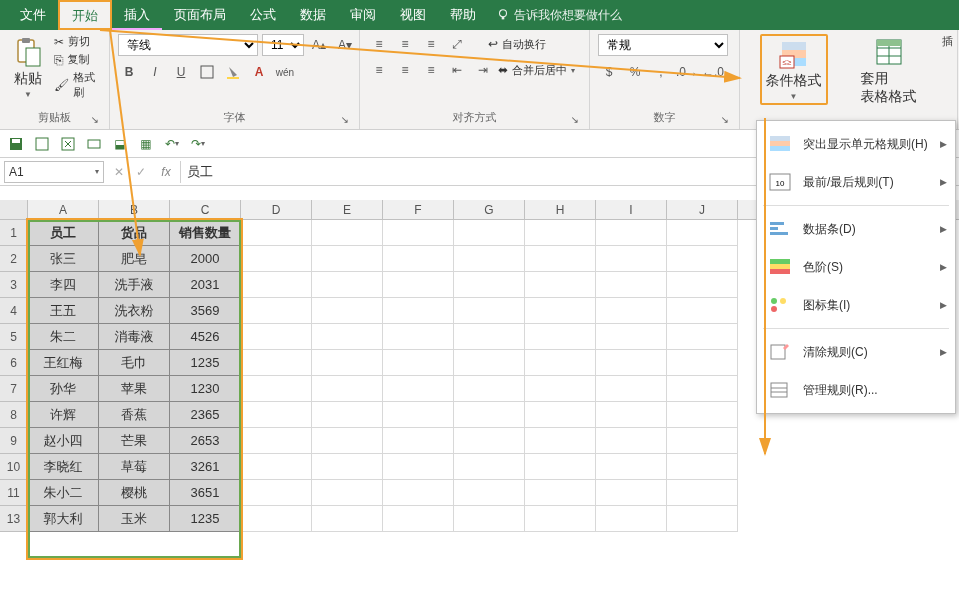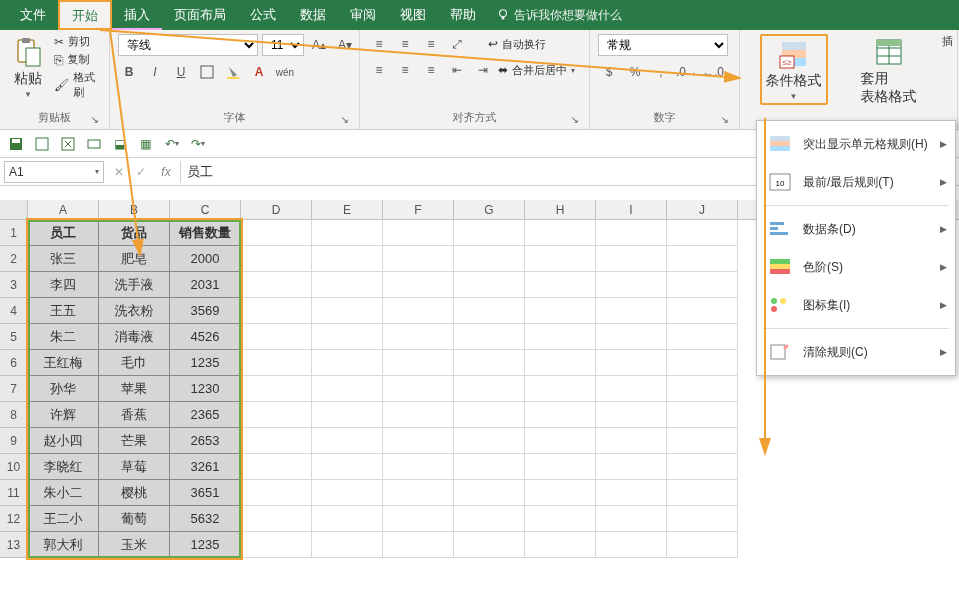--- a/index.html
+++ b/index.html
@@ -437,33 +437,20 @@
         <div class="cell">3651</div>
         <div class="cell" style="background: rgb(255, 255, 255); border-right: 1px solid rgb(216, 216, 216); border-bottom: 1px solid rgb(216, 216, 216);"></div>
         <div class="cell" style="background: rgb(255, 255, 255); border-right: 1px solid rgb(216, 216, 216); border-bottom: 1px solid rgb(216, 216, 216);"></div>
         <div class="cell" style="background: rgb(255, 255, 255); border-right: 1px solid rgb(216, 216, 216); border-bottom: 1px solid rgb(216, 216, 216);"></div>
         <div class="cell" style="background: rgb(255, 255, 255); border-right: 1px solid rgb(216, 216, 216); border-bottom: 1px solid rgb(216, 216, 216);"></div>
         <div class="cell" style="background: rgb(255, 255, 255); border-right: 1px solid rgb(216, 216, 216); border-bottom: 1px solid rgb(216, 216, 216);"></div>
         <div class="cell" style="background: rgb(255, 255, 255); border-right: 1px solid rgb(216, 216, 216); border-bottom: 1px solid rgb(216, 216, 216);"></div>
         <div class="cell" style="background: rgb(255, 255, 255); border-right: 1px solid rgb(216, 216, 216); border-bottom: 1px solid rgb(216, 216, 216);"></div>
       </div>
       <div class="gridrow sel-region">
-        <div class="rowhdr">12</div>
-        <div class="cell">王二小</div>
-        <div class="cell">葡萄</div>
-        <div class="cell">5632</div>
-        <div class="cell" style="background: rgb(255, 255, 255); border-right: 1px solid rgb(216, 216, 216); border-bottom: 1px solid rgb(216, 216, 216);"></div>
-        <div class="cell" style="background: rgb(255, 255, 255); border-right: 1px solid rgb(216, 216, 216); border-bottom: 1px solid rgb(216, 216, 216);"></div>
-        <div class="cell" style="background: rgb(255, 255, 255); border-right: 1px solid rgb(216, 216, 216); border-bottom: 1px solid rgb(216, 216, 216);"></div>
-        <div class="cell" style="background: rgb(255, 255, 255); border-right: 1px solid rgb(216, 216, 216); border-bottom: 1px solid rgb(216, 216, 216);"></div>
-        <div class="cell" style="background: rgb(255, 255, 255); border-right: 1px solid rgb(216, 216, 216); border-bottom: 1px solid rgb(216, 216, 216);"></div>
-        <div class="cell" style="background: rgb(255, 255, 255); border-right: 1px solid rgb(216, 216, 216); border-bottom: 1px solid rgb(216, 216, 216);"></div>
-        <div class="cell" style="background: rgb(255, 255, 255); border-right: 1px solid rgb(216, 216, 216); border-bottom: 1px solid rgb(216, 216, 216);"></div>
-      </div>
-      <div class="gridrow sel-region">
         <div class="rowhdr">13</div>
         <div class="cell">郭大利</div>
         <div class="cell">玉米</div>
         <div class="cell">1235</div>
         <div class="cell" style="background: rgb(255, 255, 255); border-right: 1px solid rgb(216, 216, 216); border-bottom: 1px solid rgb(216, 216, 216);"></div>
         <div class="cell" style="background: rgb(255, 255, 255); border-right: 1px solid rgb(216, 216, 216); border-bottom: 1px solid rgb(216, 216, 216);"></div>
         <div class="cell" style="background: rgb(255, 255, 255); border-right: 1px solid rgb(216, 216, 216); border-bottom: 1px solid rgb(216, 216, 216);"></div>
         <div class="cell" style="background: rgb(255, 255, 255); border-right: 1px solid rgb(216, 216, 216); border-bottom: 1px solid rgb(216, 216, 216);"></div>
         <div class="cell" style="background: rgb(255, 255, 255); border-right: 1px solid rgb(216, 216, 216); border-bottom: 1px solid rgb(216, 216, 216);"></div>
         <div class="cell" style="background: rgb(255, 255, 255); border-right: 1px solid rgb(216, 216, 216); border-bottom: 1px solid rgb(216, 216, 216);"></div>
@@ -529,20 +516,30 @@
   </div>
   <div class="sep"></div>
   <div class="mi sub">
     <span class="mi-ico">
         <svg width="22" height="18">
           <rect x="2" y="2" width="14" height="14" fill="#fff" stroke="#888"></rect>
           <path d="M14 5 L18 1 L20 3 L16 7" fill="#f99"></path>
         </svg>
       </span>
     <span>清除规则(C)</span>
+  </div>
+  <div class="mi">
+    <span class="mi-ico">
+        <svg width="22" height="18">
+          <rect x="2" y="2" width="16" height="14" fill="#fff" stroke="#888"></rect>
+          <line x1="2" y1="7" x2="18" y2="7" stroke="#888"></line>
+          <line x1="2" y1="11" x2="18" y2="11" stroke="#888"></line>
+        </svg>
+      </span>
+    <span>管理规则(R)...</span>
   </div>
 </div>
 
 <svg class="arrow" style="left:0;top:0" width="959" height="605">
   <defs>
       <marker id="ah" markerWidth="10" markerHeight="10" refX="8" refY="3" orient="auto">
         <path d="M0,0 L9,3 L0,6 Z" fill="#f0a030"></path>
       </marker>
     </defs>
   <line x1="100" y1="30" x2="740" y2="78" stroke="#f0a030" stroke-width="2" marker-end="url(#ah)"></line>

